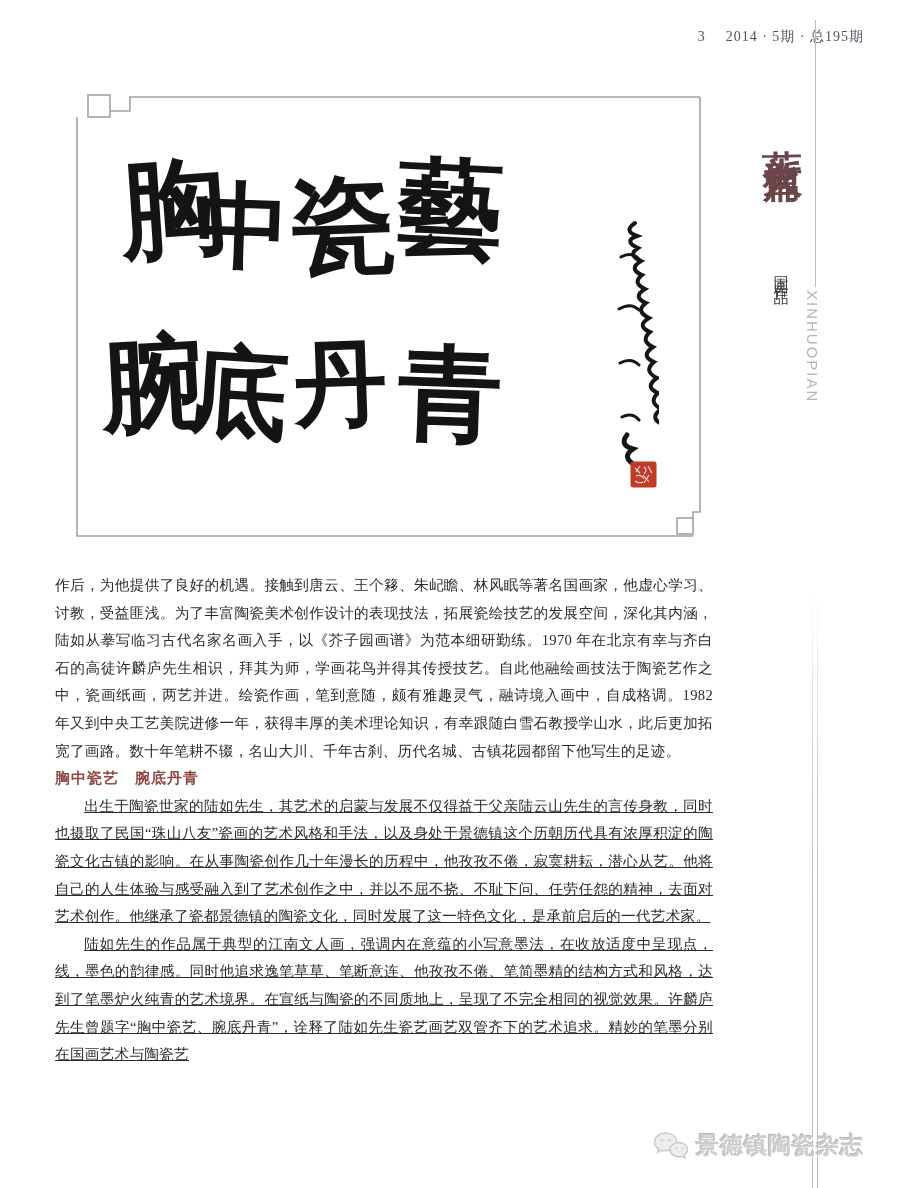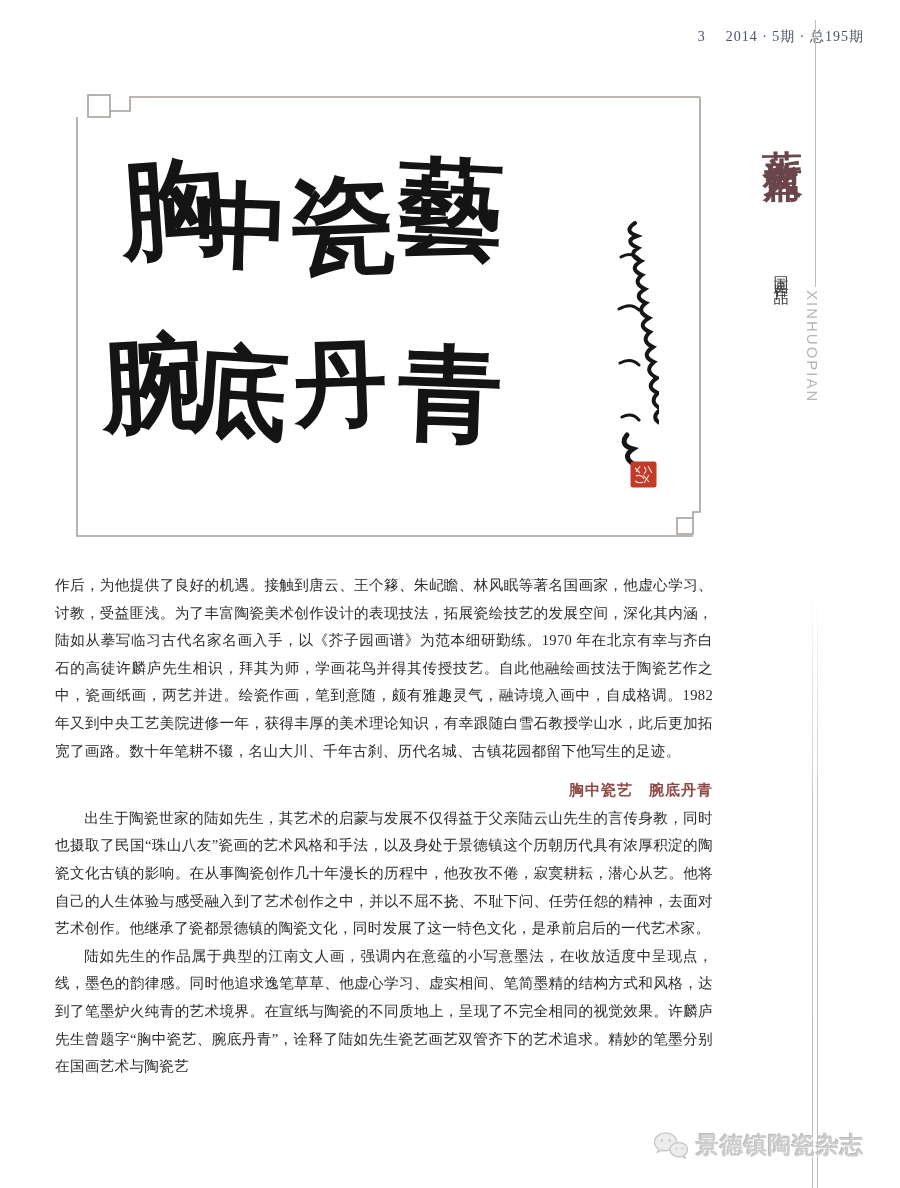--- a/index.html
+++ b/index.html
@@ -68,24 +68,24 @@
   .c8 { left:338px; top:257px; font-size:104px; transform:rotate(2deg); }
   .signature-svg { position:absolute; left:545px; top:132px; }
   .seal { position:absolute; left:570px; top:376px; }
 
   
   .article {
     position:absolute; left:55px; top:572px; width:658px;
     font-size:14.6px; line-height:27.6px; color:#2b2b2b;
     text-align:justify; letter-spacing:0.3px;
   }
-  .article p.indent { text-indent:2em; }
+  .article p.indent { text-indent:2em;text-decoration:underline; }
   .article .subheading {
-    text-align:right; font-weight:bold; color:#8f4a45;
-    font-size:15px; line-height:27.6px; letter-spacing:1px;margin-top:12px;
+    text-align:left; font-weight:bold; color:#8f4a45;
+    font-size:15px; line-height:27.6px; letter-spacing:1px;
   }
 
   
   .watermark {
     position:absolute; top:1130px; right:36px;
     display:flex; align-items:center; gap:7px;
   }
   .watermark-label {
     font-size:23px; font-weight:bold; color:#cdcdcd;
     letter-spacing:1px;
@@ -137,21 +137,21 @@
     <svg class="seal" width="27" height="27" viewBox="0 0 27 27">
       <rect x="0.5" y="0.5" width="26" height="26" rx="2.5" fill="#c23b28"></rect>
       <path d="M5,7 l5,5 M10,5 l-4,6 M14,6 q4,3 0,7 M18,5 l4,7 M6,15 q5,-2 8,3 M13,14 l6,7 M19,14 l-5,8 M5,20 q4,3 8,1" stroke="#ffffff" stroke-width="1.1" fill="none" opacity="0.85"></path>
     </svg>
   </div>
 
   <div class="article">
     <p>作后，为他提供了良好的机遇。接触到唐云、王个簃、朱屺瞻、林风眠等著名国画家，他虚心学习、讨教，受益匪浅。为了丰富陶瓷美术创作设计的表现技法，拓展瓷绘技艺的发展空间，深化其内涵，陆如从摹写临习古代名家名画入手，以《芥子园画谱》为范本细研勤练。1970 年在北京有幸与齐白石的高徒许麟庐先生相识，拜其为师，学画花鸟并得其传授技艺。自此他融绘画技法于陶瓷艺作之中，瓷画纸画，两艺并进。绘瓷作画，笔到意随，颇有雅趣灵气，融诗境入画中，自成格调。1982 年又到中央工艺美院进修一年，获得丰厚的美术理论知识，有幸跟随白雪石教授学山水，此后更加拓宽了画路。数十年笔耕不辍，名山大川、千年古刹、历代名城、古镇花园都留下他写生的足迹。</p>
     <p class="subheading">胸中瓷艺　腕底丹青</p>
     <p class="indent">出生于陶瓷世家的陆如先生，其艺术的启蒙与发展不仅得益于父亲陆云山先生的言传身教，同时也摄取了民国“珠山八友”瓷画的艺术风格和手法，以及身处于景德镇这个历朝历代具有浓厚积淀的陶瓷文化古镇的影响。在从事陶瓷创作几十年漫长的历程中，他孜孜不倦，寂寞耕耘，潜心从艺。他将自己的人生体验与感受融入到了艺术创作之中，并以不屈不挠、不耻下问、任劳任怨的精神，去面对艺术创作。他继承了瓷都景德镇的陶瓷文化，同时发展了这一特色文化，是承前启后的一代艺术家。</p>
-    <p class="indent">陆如先生的作品属于典型的江南文人画，强调内在意蕴的小写意墨法，在收放适度中呈现点，线，墨色的韵律感。同时他追求逸笔草草、他虚心学习、虚实相间、笔简墨精的结构方式和风格，达到了笔墨炉火纯青的艺术境界。在宣纸与陶瓷的不同质地上，呈现了不完全相同的视觉效果。许麟庐先生曾题字“胸中瓷艺、腕底丹青”，诠释了陆如先生瓷艺画艺双管齐下的艺术追求。精妙的笔墨分别在国画艺术与陶瓷艺</p>
+    <p class="indent">陆如先生的作品属于典型的江南文人画，强调内在意蕴的小写意墨法，在收放适度中呈现点，线，墨色的韵律感。同时他追求逸笔草草、笔断意连、他孜孜不倦、笔简墨精的结构方式和风格，达到了笔墨炉火纯青的艺术境界。在宣纸与陶瓷的不同质地上，呈现了不完全相同的视觉效果。许麟庐先生曾题字“胸中瓷艺、腕底丹青”，诠释了陆如先生瓷艺画艺双管齐下的艺术追求。精妙的笔墨分别在国画艺术与陶瓷艺</p>
   </div>
 
   <div class="watermark">
     <svg width="36" height="30" viewBox="0 0 36 30">
       <g fill="#ededed" stroke="#c9c9c9" stroke-width="1.4">
         <path d="M13,2 C6.4,2 1.5,6 1.5,11 c0,2.8 1.6,5.2 4.1,6.9 l-1.1,3.4 3.9,-2 c1.1,0.3 2.3,0.5 3.6,0.5 6.6,0 11.5,-4 11.5,-9.4 C23.5,6 18.6,2 13,2 Z"></path>
         <path d="M26,11.5 c-5,0 -9,3.1 -9,7.1 0,4 4,7.1 9,7.1 1,0 2,-0.1 2.9,-0.4 l3.2,1.7 -0.9,-2.8 c2,-1.3 3.3,-3.3 3.3,-5.6 0,-4 -4,-7.1 -8.5,-7.1 Z"></path>
       </g>
       <g fill="#c9c9c9">
         <circle cx="9" cy="9.5" r="1.3"></circle>

